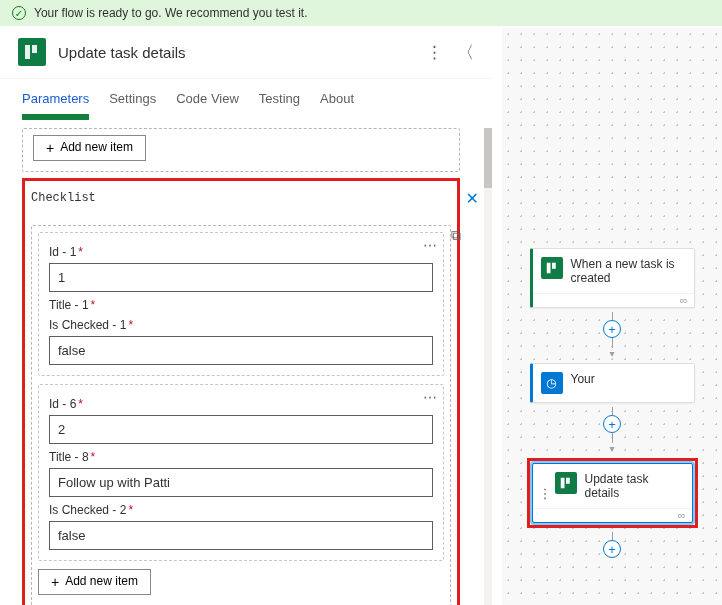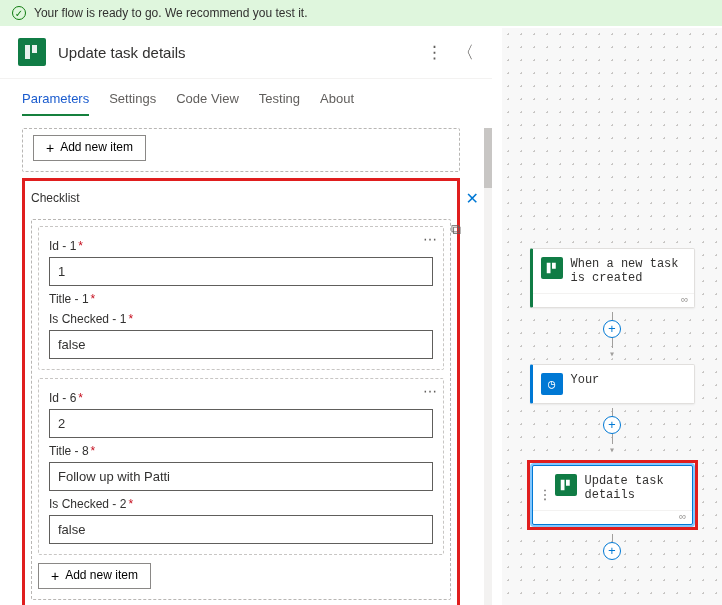--- a/index.html
+++ b/index.html
@@ -7,37 +7,37 @@
     .notify-bar { background: #dff6dd; padding: 6px 12px; display: flex; align-items: center; gap: 8px; font-size: 12px; color: #323130; }
     .notify-bar .check-icon { width: 14px; height: 14px; border: 1.5px solid #107c10; border-radius: 50%; display: inline-flex; align-items: center; justify-content: center; color: #107c10; font-size: 10px; }
     .content-area { position: absolute; left: 0; top: 28px; right: 230px; bottom: 0; background: #fff; }
     .header-row { display: flex; align-items: center; padding: 10px 18px 12px; gap: 12px; border-bottom: 1px solid #f3f2f1; position: relative; }
     .planner-icon { width: 28px; height: 28px; background: #107c45; border-radius: 2px; display: inline-flex; align-items: center; justify-content: center; color: #fff; font-size: 15px; }
     .header-title { font-size: 15px; }
     .header-actions { margin-left: auto; color: #605e5c; display: flex; align-items: center; gap: 14px; }
     .header-actions span { cursor: pointer; font-size: 17px; display: inline-block; }
     .tabs { display: flex; gap: 20px; padding: 8px 22px 0; }
     .tab { font-size: 13px; color: #605e5c; padding: 4px 0 8px; cursor: pointer; border-bottom: 2px solid transparent; }
-    .tab.active { color: #1b5cce; border-bottom: 2px solid #15803d; }
+    .tab.active { color: #1b5cce; border-bottom: 6px solid #15803d; }
     .form-scroll { position: absolute; top: 100px; left: 0; right: 10px; bottom: 0; overflow-y: auto; padding: 0 22px 20px; }
     .red-box { border: 3px solid #e01e1e; padding: 6px 6px 10px; }
     .dashed-card { border: 1px dashed #b8b6b4; border-radius: 2px; padding: 6px 10px 10px; margin-bottom: 6px; background: #fff; }
     .add-item-btn { border: 1px solid #8a8886; padding: 4px 12px; background: #fff; display: inline-flex; gap: 6px; font-size: 12px; cursor: pointer; }
     .add-item-btn::before { content: "+"; font-size: 14px; }
-    .section-label { font-size: 12px; margin: 4px 0 14px; display: block; }
+    .section-label { font-size: 12px; margin: 4px 0 20px; display: block; font-family: Liberation Mono, monospace; }
     .item-block { border: 1px dashed #c8c6c4; border-radius: 2px; padding: 6px 10px 10px; margin-bottom: 8px; position: relative; }
     .field-label { font-size: 12px; margin: 6px 0 4px; display: block; color: #323130; }
     .req { color: #c50f1f; margin-left: 2px; }
     .text-input { width: 100%; border: 1px solid #605e5c; padding: 6px 8px; font-size: 13px; color: #323130; }
     .row-icons { position: absolute; right: -26px; top: 2px; display: flex; gap: 8px; color: #605e5c; font-size: 14px;}
     .row-dots { position: absolute; right: 6px; top: 4px; color: #605e5c; font-size: 14px; cursor: pointer;}
     .close-x { position: absolute; right: -2px; top: 160px; color: #0078d4; font-size: 16px; cursor: pointer;}
     .scrollbar { position: absolute; right: 0; top: 100px; width: 8px; bottom: 0; background: #f3f2f1;}
     .scrollthumb { width: 100%; height: 60px; background: #c8c6c4; position: absolute; top: 0;}
-    .right-canvas { position: absolute; right: 0; top: 28px; width: 220px; bottom: 0; background: #f8f8f8; background-image: radial-gradient(#c8c6c4 1px, transparent 1px); background-size: 13px 13px; padding: 20px 20px 0; font-family: Liberation Mono, monospace; }
+    .right-canvas { position: absolute; right: 0; top: 28px; width: 220px; bottom: 0; background: #f8f8f8; background-image: radial-gradient(#c8c6c4 1px, transparent 1px); background-size: 13px 13px; padding: 20px 20px 0; }
     .flow-node { background: #fff; border: 1px solid #e1dfdd; border-radius: 2px; position: relative; margin: 0 auto; width: 165px; box-shadow: 0 1px 2px rgba(0,0,0,0.06); }
     .flow-node .hdr { display: flex; align-items: flex-start; gap: 8px; padding: 8px 8px 8px 8px; font-size: 12px; }
     .flow-node .icon-box { width: 22px; height: 22px; border-radius: 2px; display: flex; align-items: center; justify-content: center; color: #fff; font-size: 12px; flex-shrink: 0;}
     .flow-node .footer { height: 14px; border-top: 1px solid #f3f2f1; text-align: right; padding-right: 6px; font-size: 11px; color: #a19f9d;}
     .accent-green { border-left: 3px solid #107c45; }
     .accent-blue { border-left: 3px solid #0078d4; }
     .connector { display: flex; flex-direction: column; align-items: center; margin: 4px 0;}
     .connector .line { width: 1px; background: #a19f9d; }
     .add-circle { width: 18px; height: 18px; border: 1px solid #0078d4; border-radius: 50%; background: #fff; color: #0078d4; display: flex; align-items: center; justify-content: center; font-size: 13px; cursor: pointer;}
     .sel-node { border: 3px solid #e01e1e; padding: 2px; width: 171px; margin: 0 auto;}

